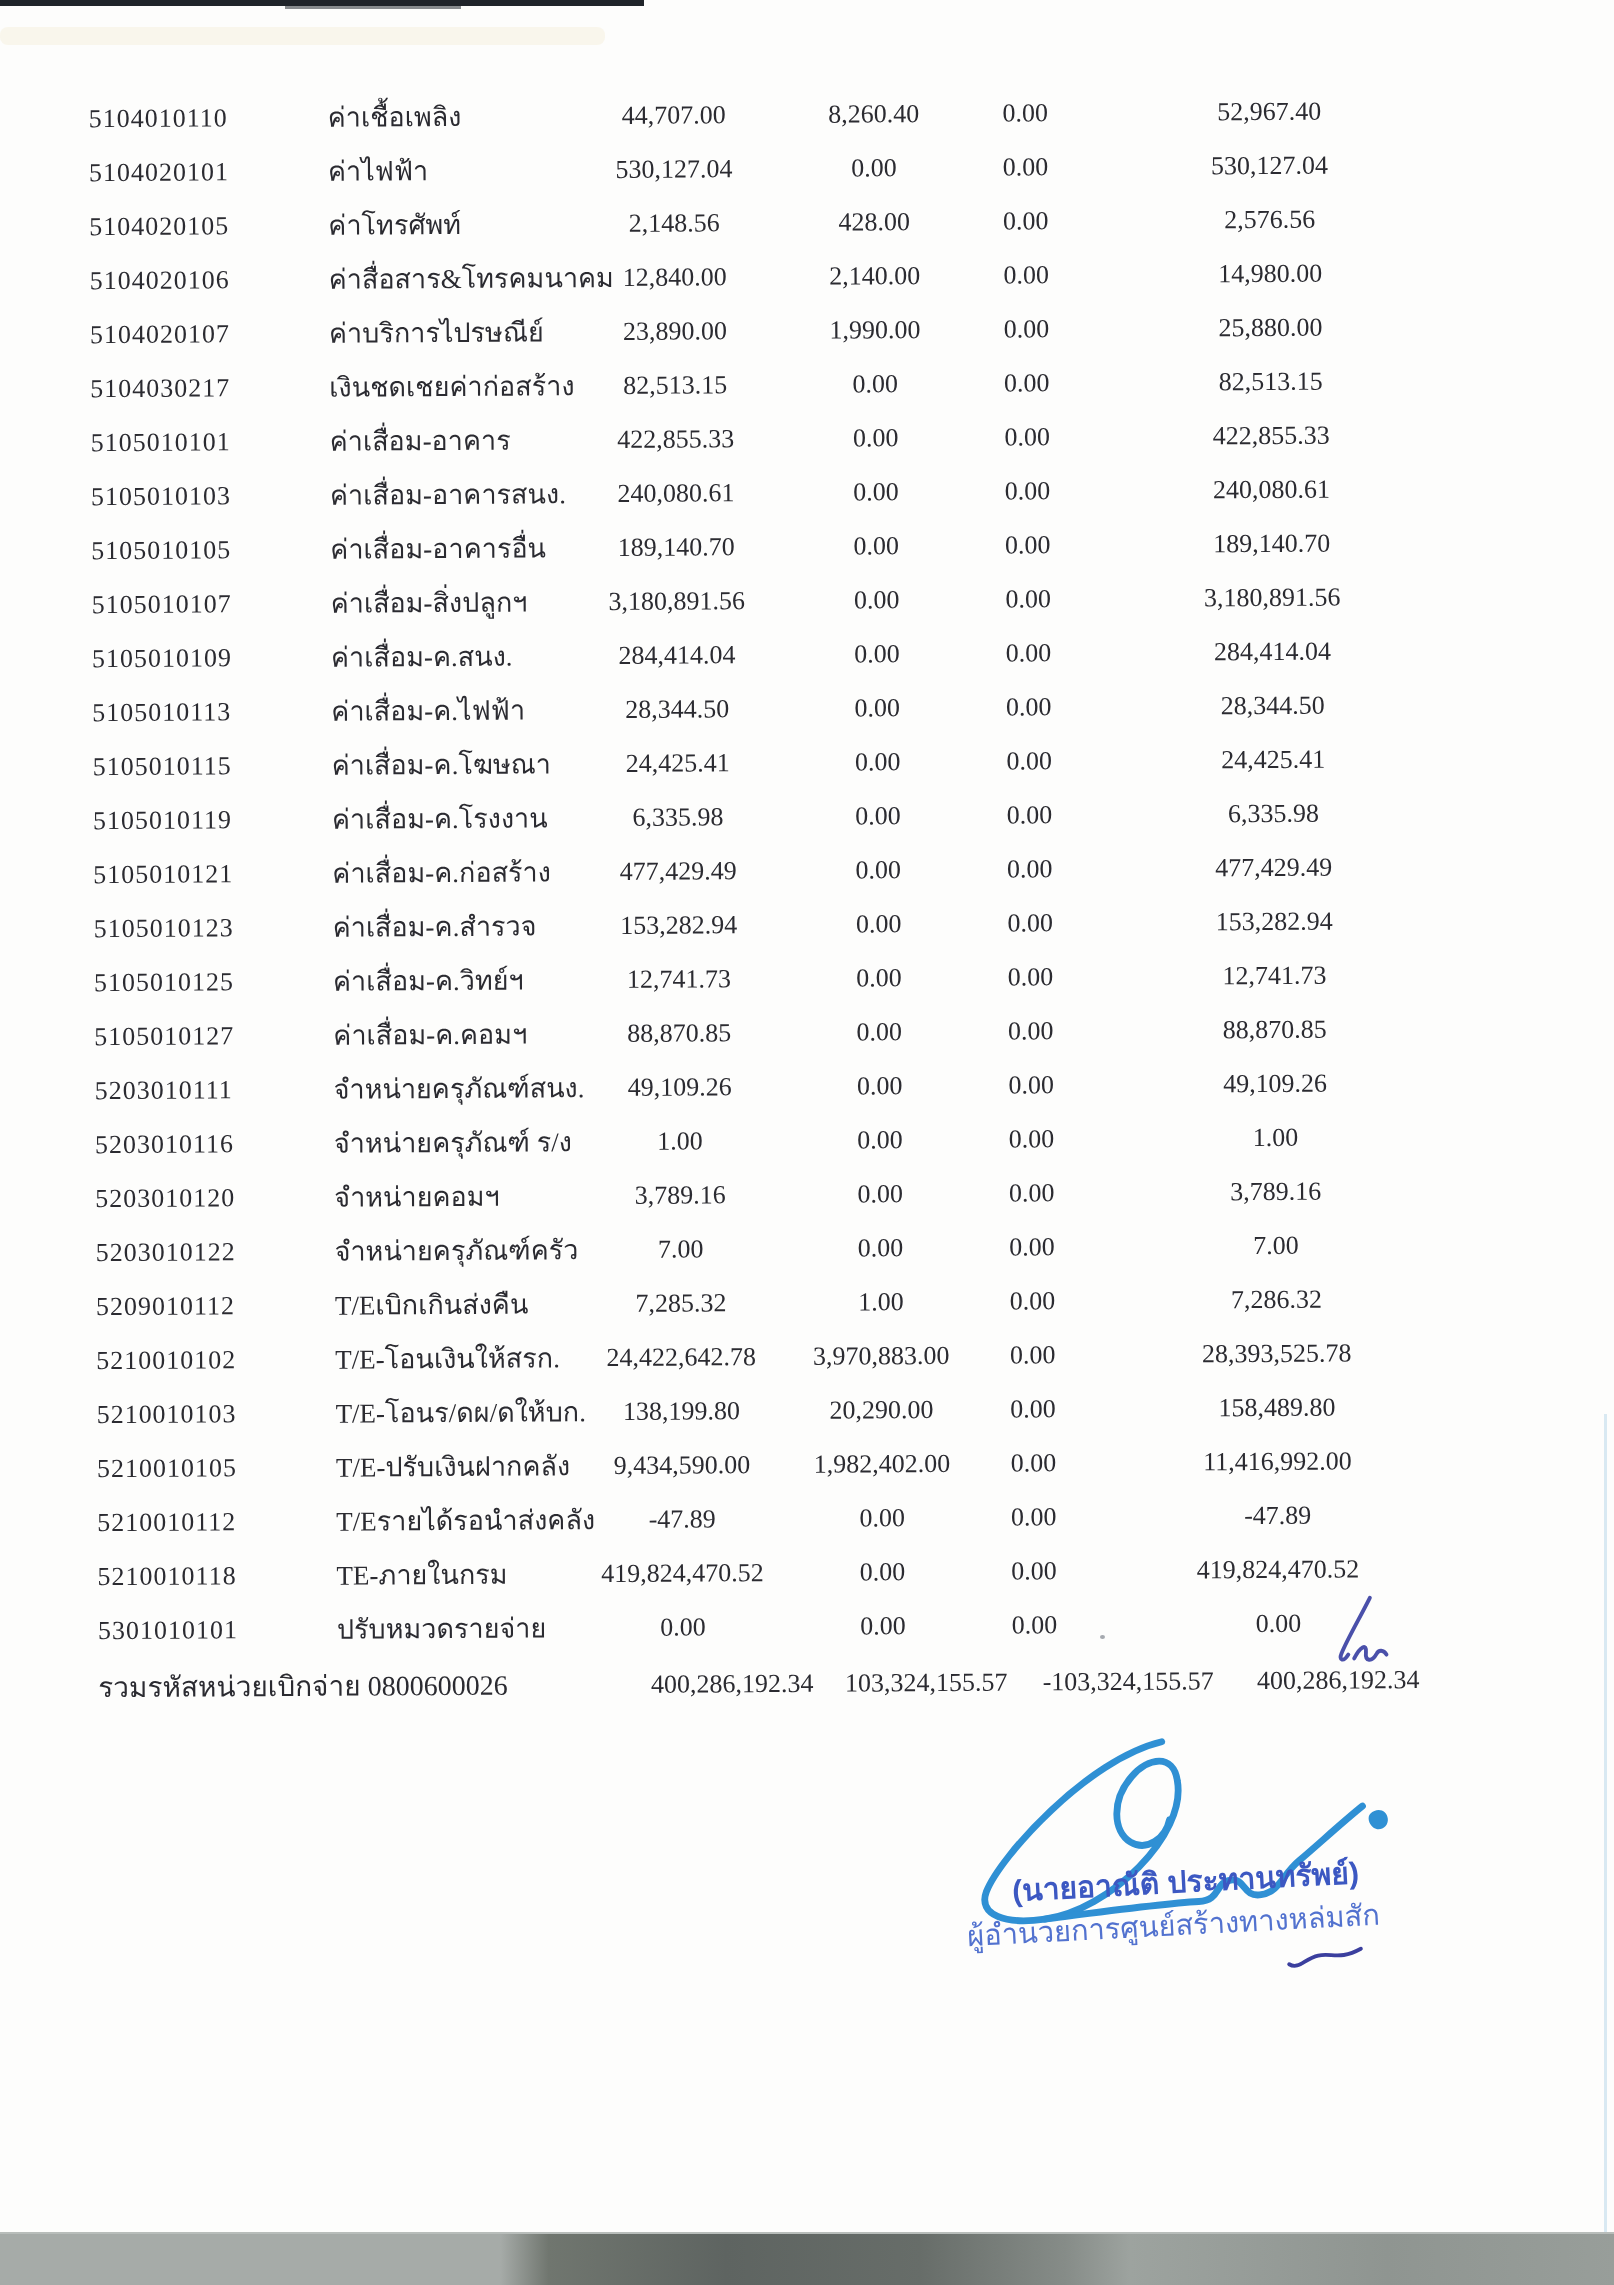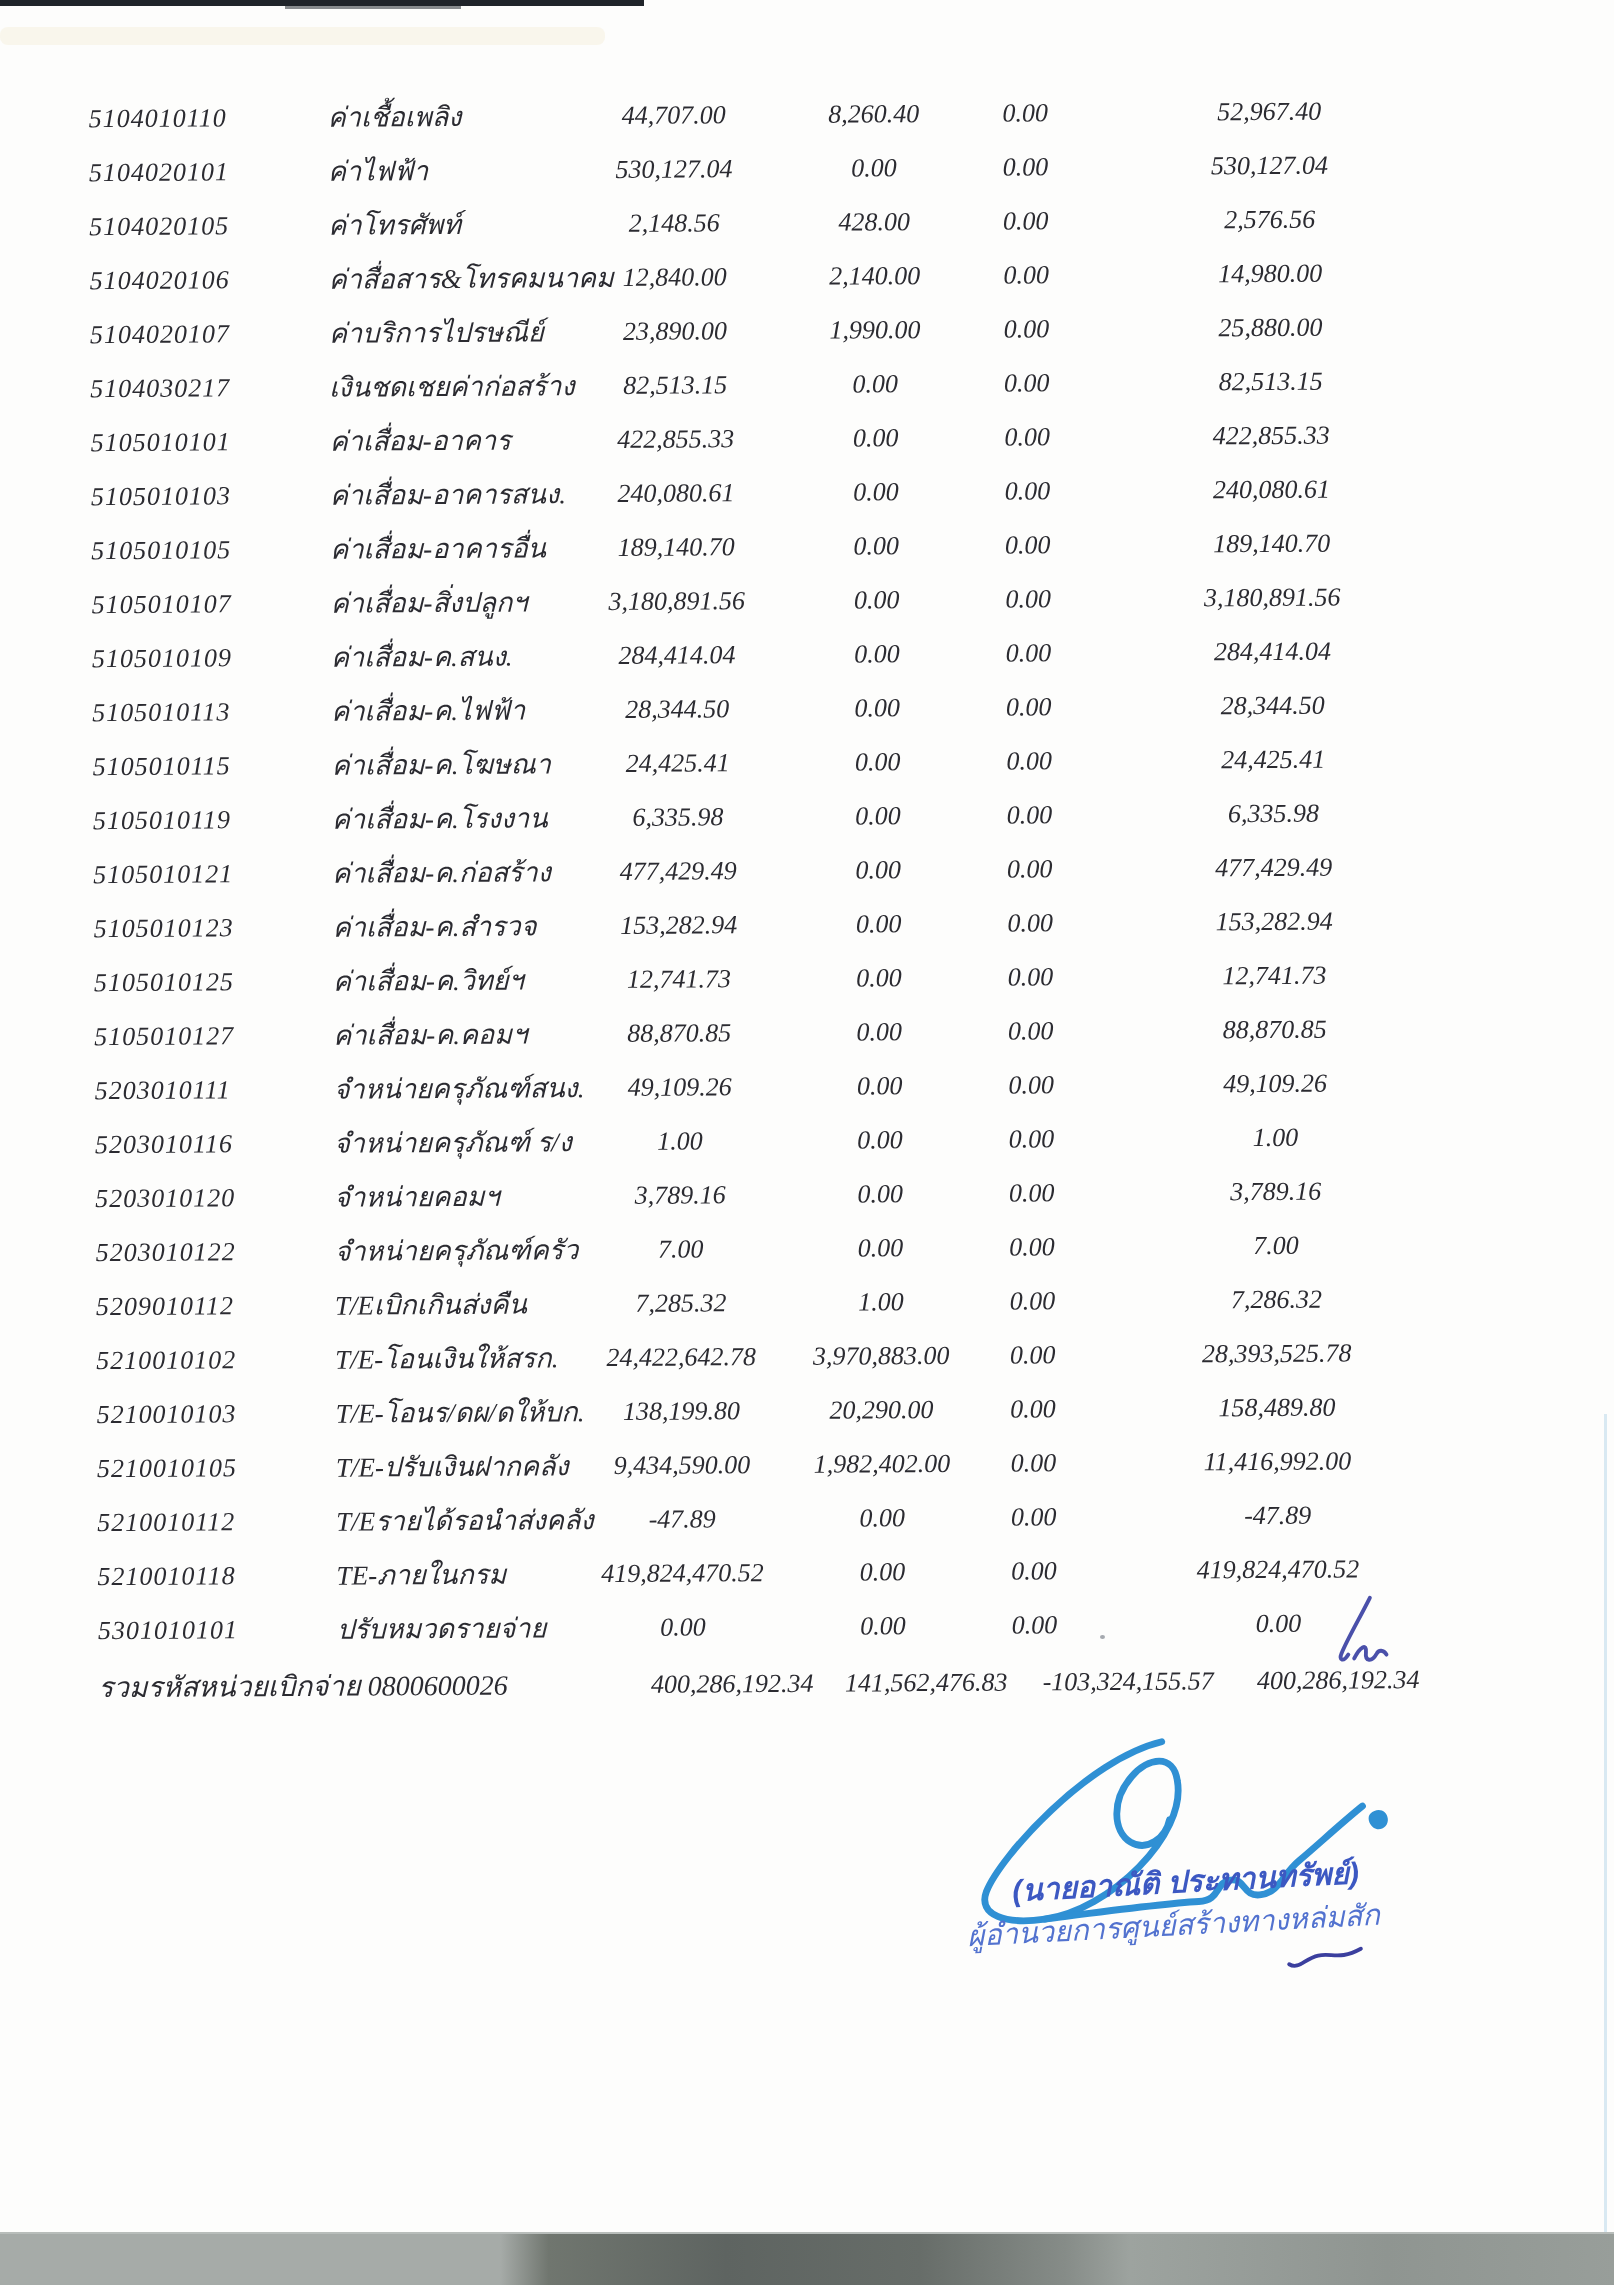--- a/index.html
+++ b/index.html
@@ -2,21 +2,21 @@
 <html><head>
 <meta charset="utf-8">
 <style>
   html,body{margin:0;padding:0;}
   body{
     width:1614px;height:2285px;position:relative;overflow:hidden;
     background:#fdfdfc;
     font-family:"Liberation Serif","DejaVu Serif",serif;
     color:#2b2b31;
   }
-  .sheet{position:absolute;inset:0;font-style:italic;}
+  .sheet{position:absolute;inset:0;}
   .skew{transform:rotate(-0.35deg);transform-origin:117px 1648px;}
 
   
   .top-edge{position:absolute;left:0;top:0;width:644px;height:5.9px;background:#20242a;}
   .top-edge2{position:absolute;left:285px;top:5.9px;width:176px;height:2.9px;background:#3a3f45;opacity:.6;}
   .top-smudge{position:absolute;left:0;top:27px;width:605px;height:17.6px;background:#f5f0df;opacity:.55;border-radius:7.8px;}
   .bottom-band{
     position:absolute;left:0;bottom:0;width:1614px;height:51px;
     background:linear-gradient(90deg,#a6aba8 0%,#a6aba8 31%,#70766f 34%,#5e6461 45%,#676d69 57%,#868c88 66%,#9da39f 70%,#8f9591 86%,#989e9a 100%);
     border-top:2px solid #b8bdba;
@@ -328,21 +328,21 @@
         <span class="cell amt a1">0.00</span>
         <span class="cell amt a2">0.00</span>
         <span class="cell amt a3">0.00</span>
         <span class="cell amt a4">0.00</span>
       </div>
     </div>
 
     <div class="total-row">
       <span class="total-label">รวมรหัสหน่วยเบิกจ่าย 0800600026</span>
       <span class="t-amt t1">400,286,192.34</span>
-      <span class="t-amt t2">141,562,476.83</span>
+      <span class="t-amt t2">103,324,155.57</span>
       <span class="t-amt t3">-103,324,155.57</span>
       <span class="t-amt t4">400,286,192.34</span>
     </div>
   </div>
 
   <svg class="approve-check" width="88" height="88" viewBox="0 0 90 90">
     <path d="M52 6 C42 26 28 50 23 63 C20 70 25 72 30 64" fill="none" stroke="#4a50aa" stroke-width="4" stroke-linecap="round"></path>
     <path d="M36 68 C42 56 49 52 48 62 C47 71 54 72 59 63 C61 59 66 59 69 64" fill="none" stroke="#4a50aa" stroke-width="4" stroke-linecap="round"></path>
   </svg>
 

